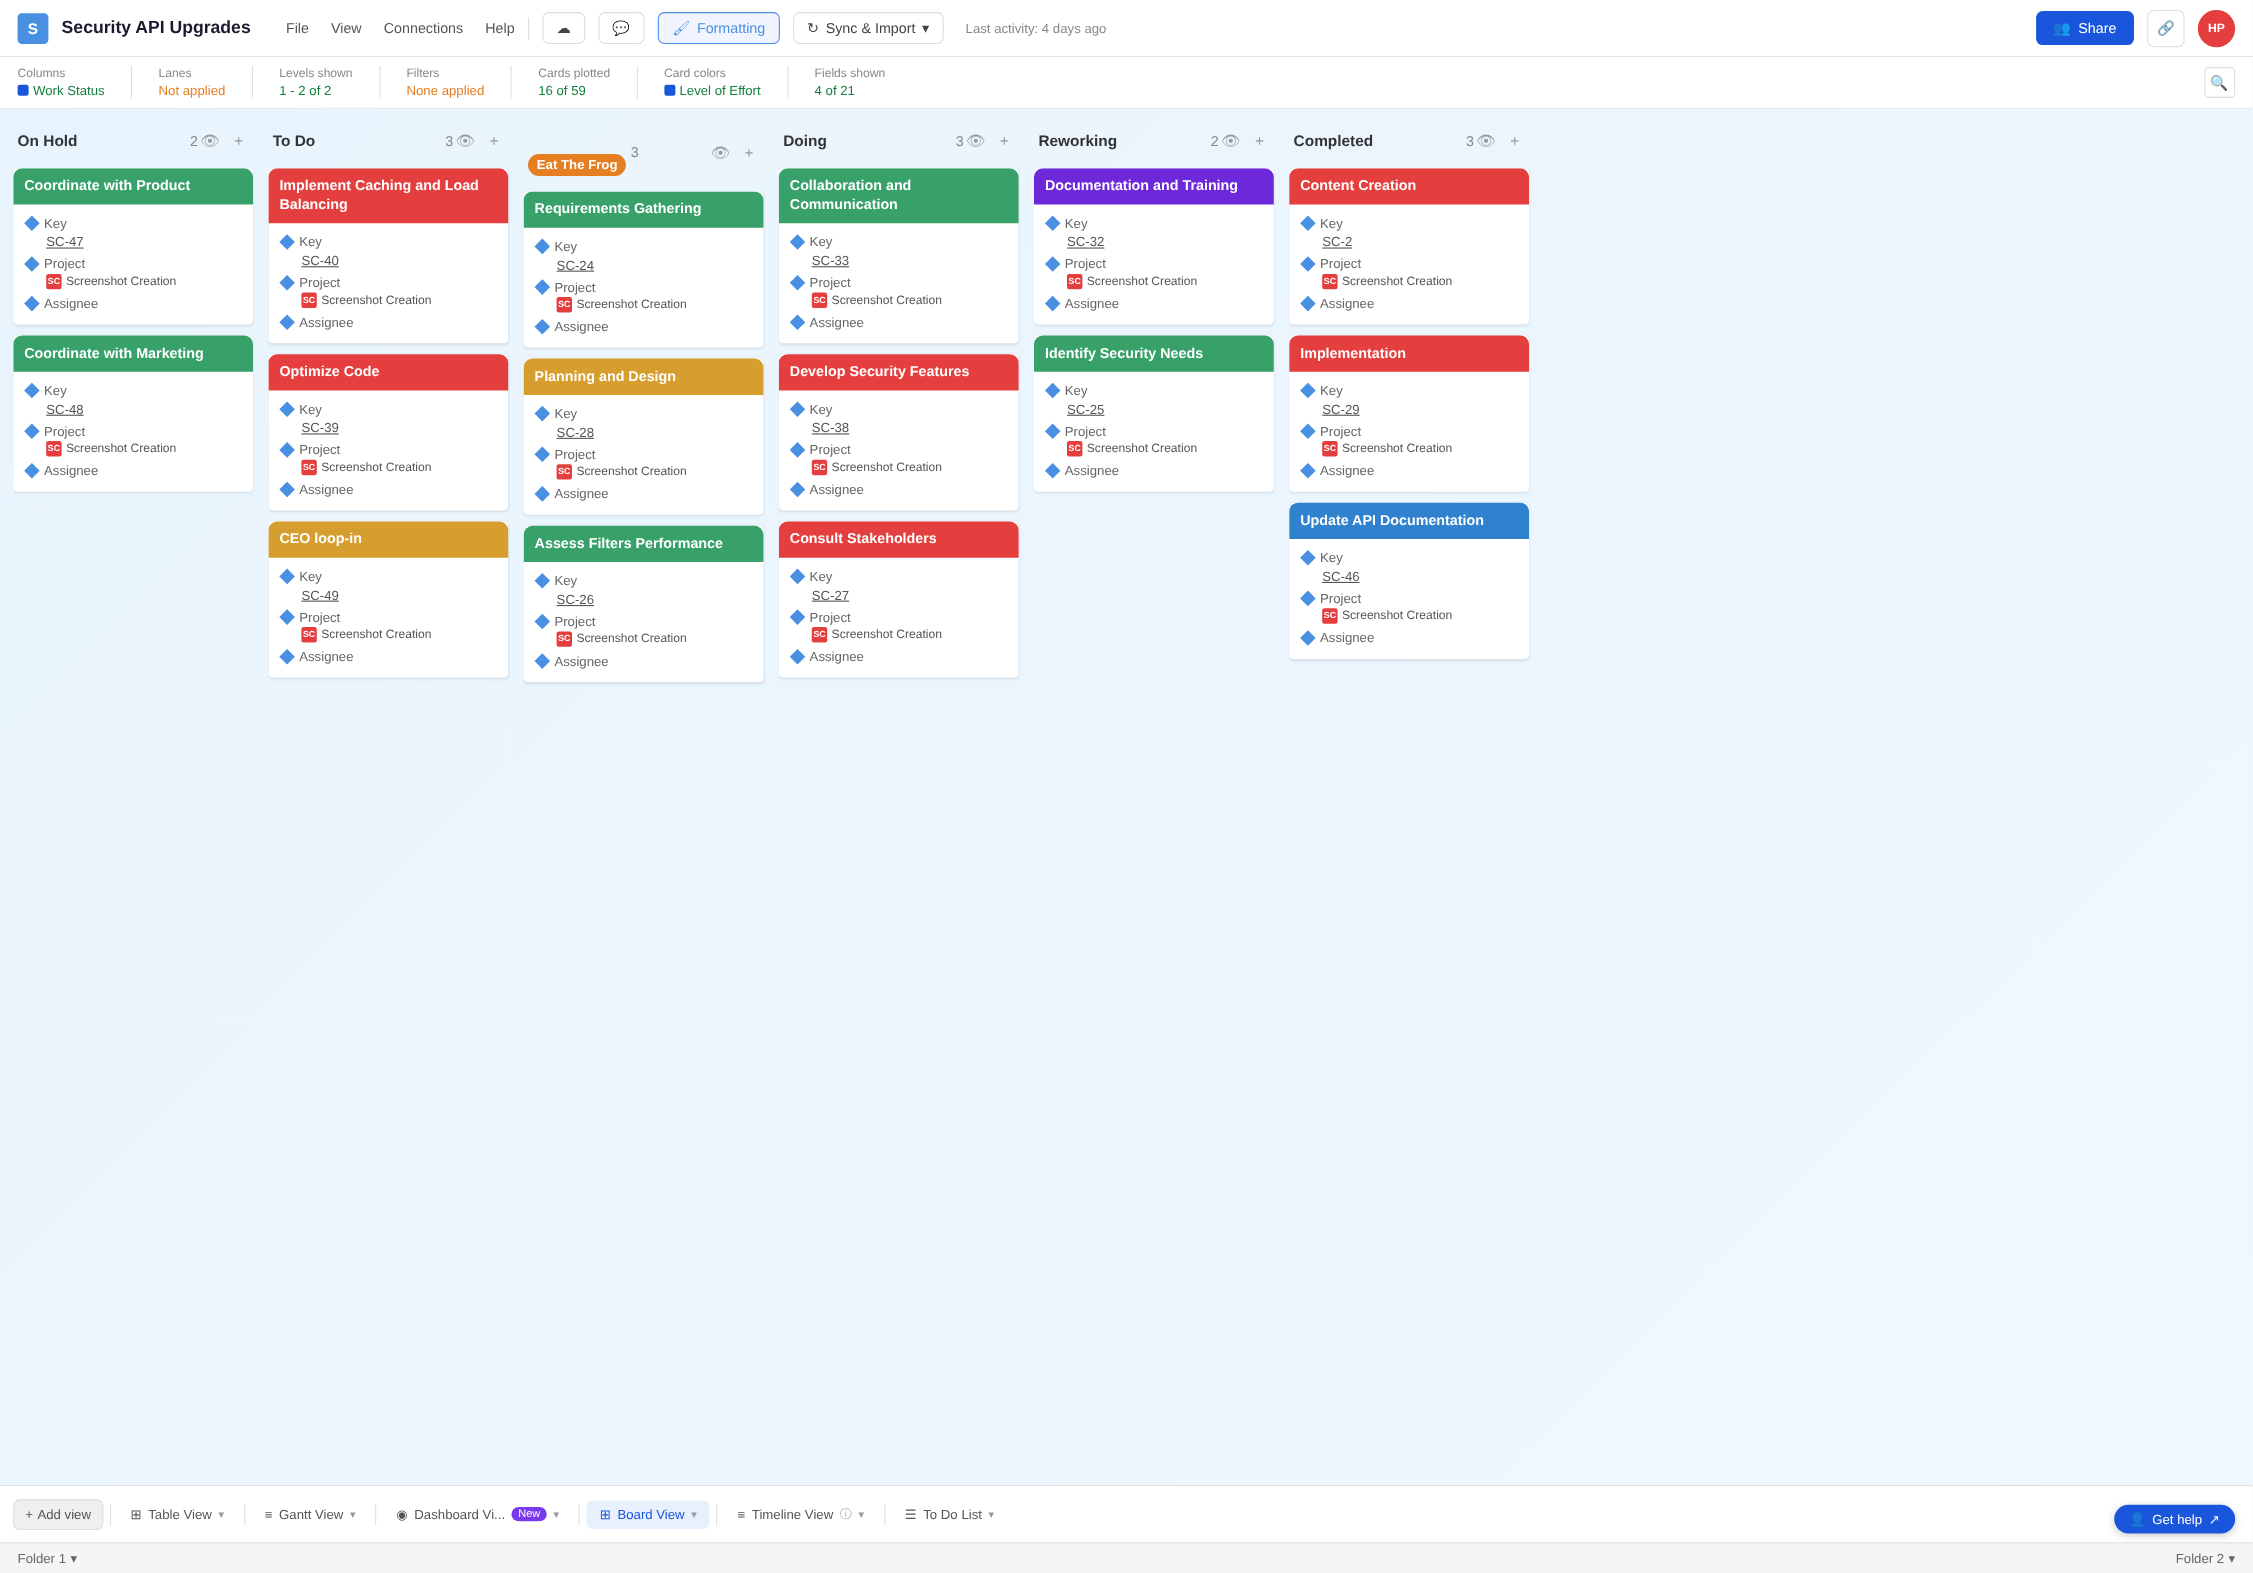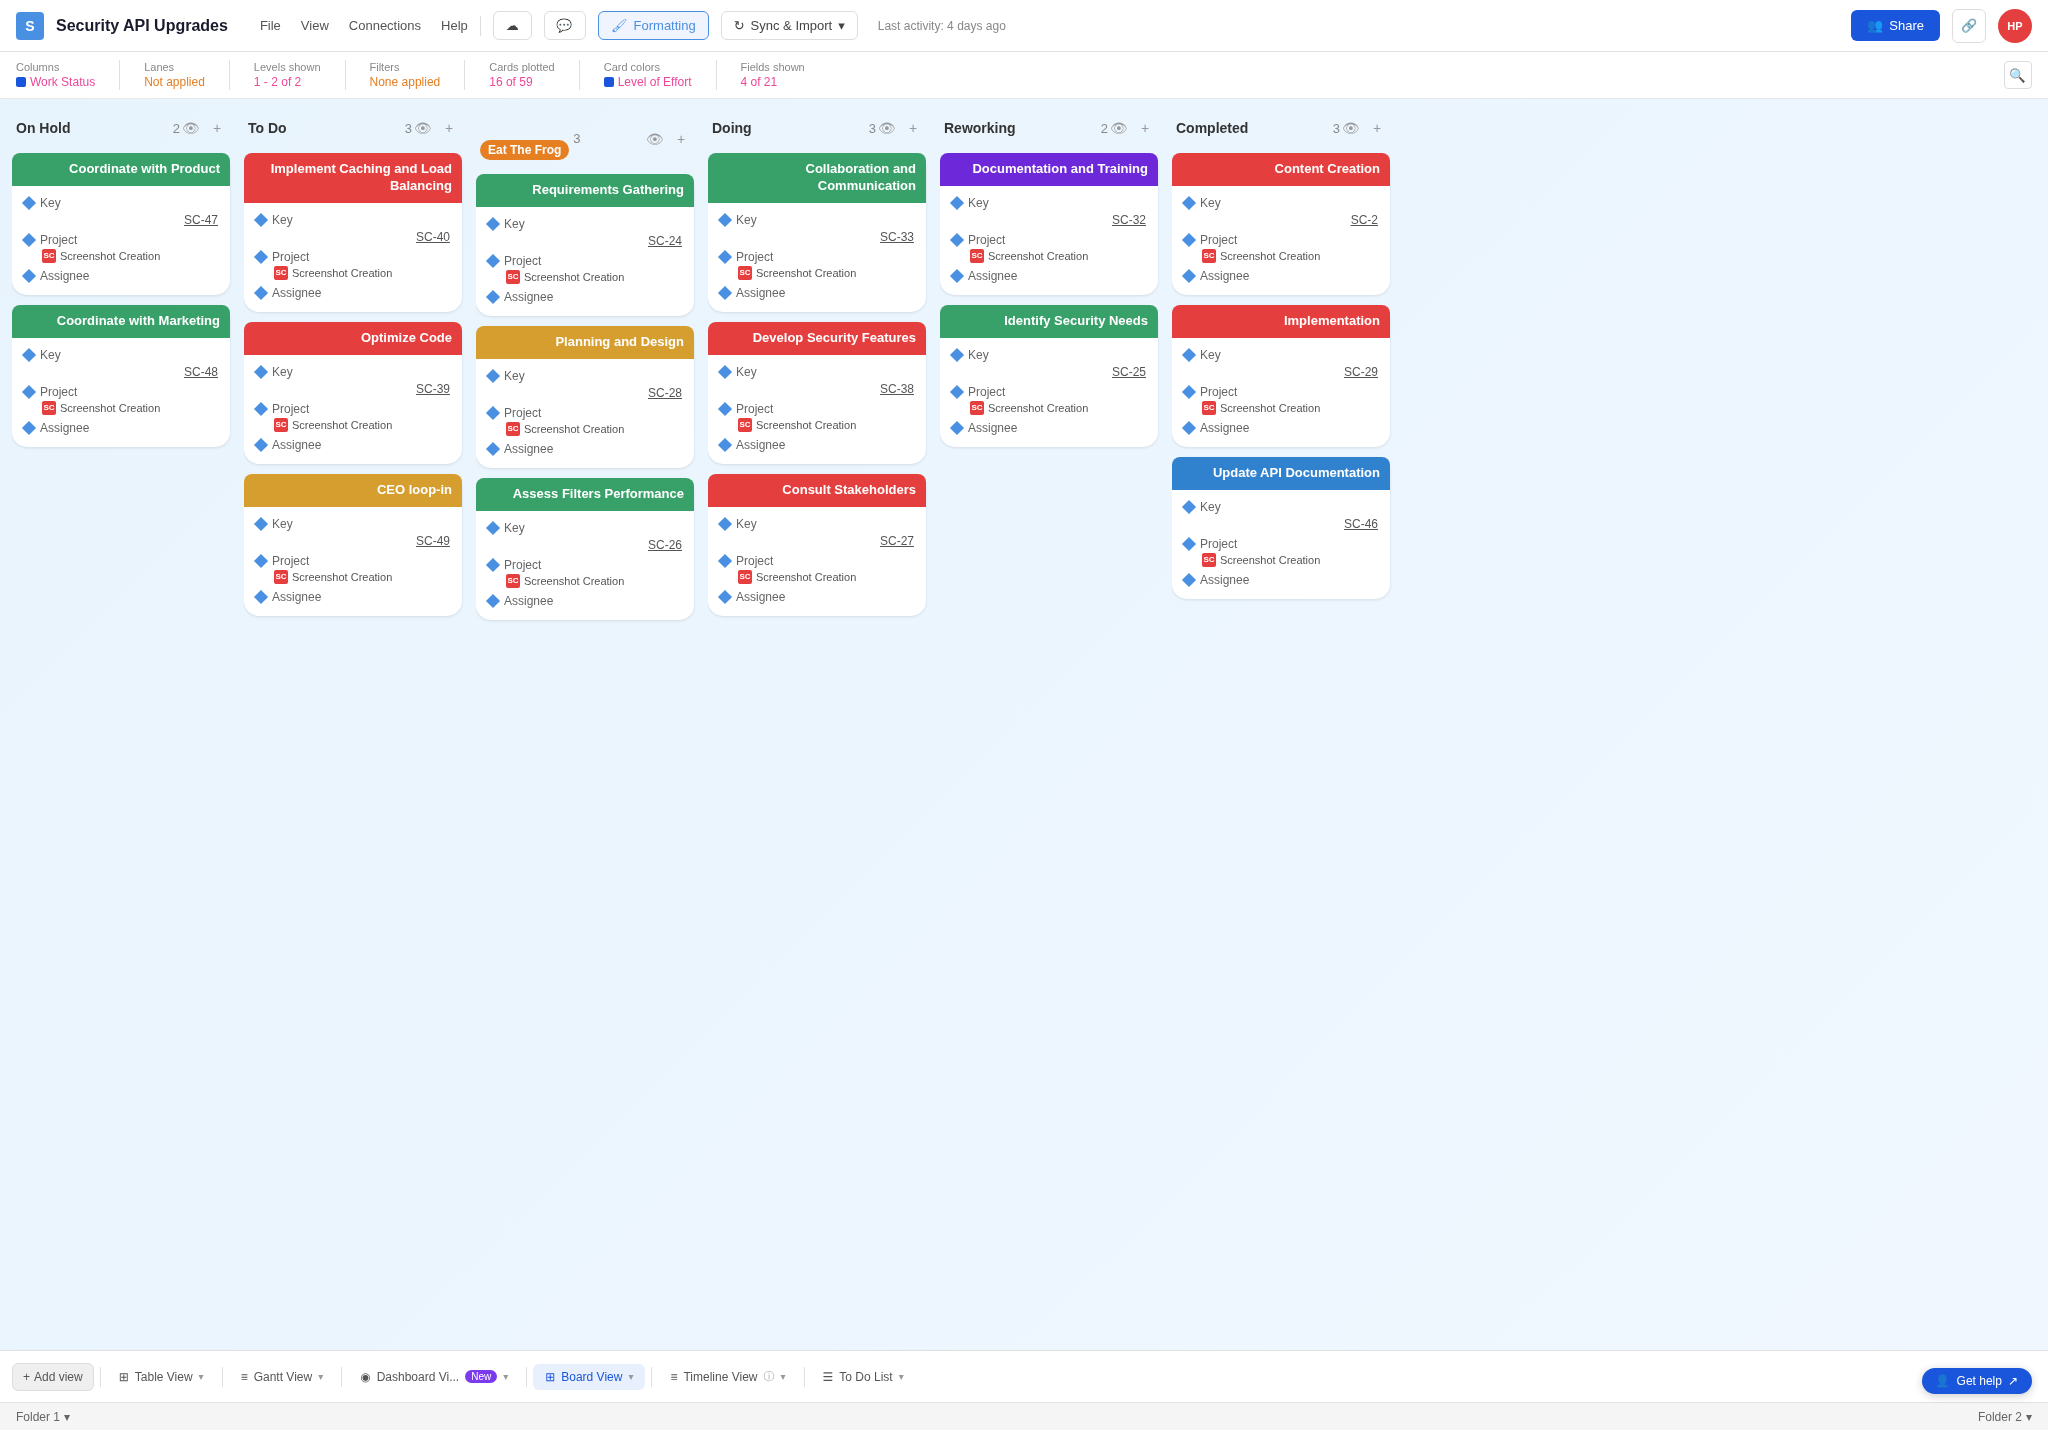--- a/index.html
+++ b/index.html
@@ -17,42 +17,42 @@
     .last-activity { color: #888; font-size: 12px; margin-left: 8px; }
     .spacer { flex: 1; }
     .share-btn { display: flex; align-items: center; gap: 6px; padding: 8px 16px; background: #1a56db; color: white; border: none; border-radius: 6px; cursor: pointer; font-size: 13px; font-weight: 500; }
     .link-btn { width: 34px; height: 34px; border: 1px solid #ddd; border-radius: 6px; display: flex; align-items: center; justify-content: center; cursor: pointer; background: #fff; }
     .avatar { width: 34px; height: 34px; border-radius: 50%; background: #e53e3e; color: white; display: flex; align-items: center; justify-content: center; font-size: 11px; font-weight: bold; cursor: pointer; }
 
     
     .filter-bar { display: flex; align-items: center; padding: 8px 16px; background: #fff; border-bottom: 1px solid #e8e8e8; gap: 24px; min-height: 44px; }
     .filter-item { display: flex; flex-direction: column; gap: 2px; }
     .filter-label { font-size: 11px; color: #888; }
-    .filter-value { font-size: 12px; color: #ec4899; font-weight: 500; display: flex; align-items: center; gap: 4px; }
+    .filter-value { font-size: 12px; color: #15803d; font-weight: 500; display: flex; align-items: center; gap: 4px; }
     .filter-value.orange { color: #e67e22; }
     .filter-divider { width: 1px; height: 30px; background: #e0e0e0; }
     .filter-search { margin-left: auto; }
     .filter-search-btn { width: 28px; height: 28px; border: 1px solid #ddd; border-radius: 4px; background: #fff; display: flex; align-items: center; justify-content: center; cursor: pointer; }
     .status-dot { width: 10px; height: 10px; background: #1a56db; border-radius: 2px; display: inline-block; }
 
     
     .board-container { flex: 1; overflow-x: auto; overflow-y: hidden; padding: 12px; background: linear-gradient(135deg, #e8f4fd 0%, #f0f7ff 100%); display: flex; flex-direction: column; }
     .board-scroll { display: flex; gap: 12px; height: 100%; overflow-x: auto; overflow-y: hidden; padding-bottom: 8px; }
 
     
     .column { width: 220px; min-width: 220px; display: flex; flex-direction: column; background: transparent; }
     .column-header { display: flex; align-items: center; padding: 6px 4px; margin-bottom: 8px; }
     .column-title { font-size: 14px; font-weight: 600; color: #333; flex: 1; }
     .column-count { font-size: 13px; color: #888; margin-left: 4px; }
     .column-actions { display: flex; gap: 4px; margin-left: auto; }
     .col-btn { width: 22px; height: 22px; border: none; background: none; cursor: pointer; color: #999; border-radius: 4px; display: flex; align-items: center; justify-content: center; font-size: 14px; }
 
     
     .cards-container { display: flex; flex-direction: column; gap: 10px; overflow-y: auto; flex: 1; padding-right: 2px; }
-    .card { background: #fff; border-radius: 15px; padding: 12px; box-shadow: 0 1px 3px rgba(0,0,0,0.1); text-align: right; }
+    .card { background: #fff; border-radius: 4px; padding: 12px; box-shadow: 0 1px 3px rgba(0,0,0,0.1); }
     .card-title-bar { border-radius: 6px; padding: 8px 10px; margin: -12px -12px 10px -12px; border-radius: 8px 8px 0 0; }
     .card-title { font-size: 13px; font-weight: 600; color: #fff; line-height: 1.3; }
     .card-field { display: flex; align-items: center; gap: 6px; margin-top: 6px; }
     .field-label { font-size: 12px; color: #666; }
     .field-value { font-size: 12px; color: #444; text-decoration: underline; }
 
     
     .bottom-bar { display: flex; align-items: center; background: #fff; border-top: 1px solid #e0e0e0; height: 52px; padding: 0 12px; gap: 4px; }
     .view-tab { display: flex; align-items: center; gap: 6px; padding: 6px 12px; border-radius: 6px; cursor: pointer; font-size: 12px; color: #555; white-space: nowrap; }
     .view-tab.active { background: #e8f0fe; color: #1a56db; }

